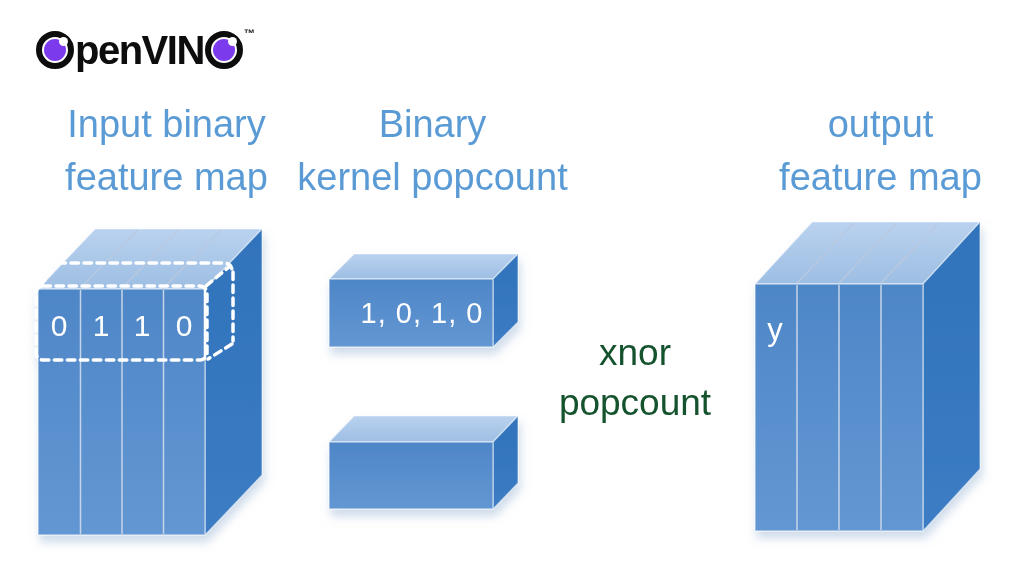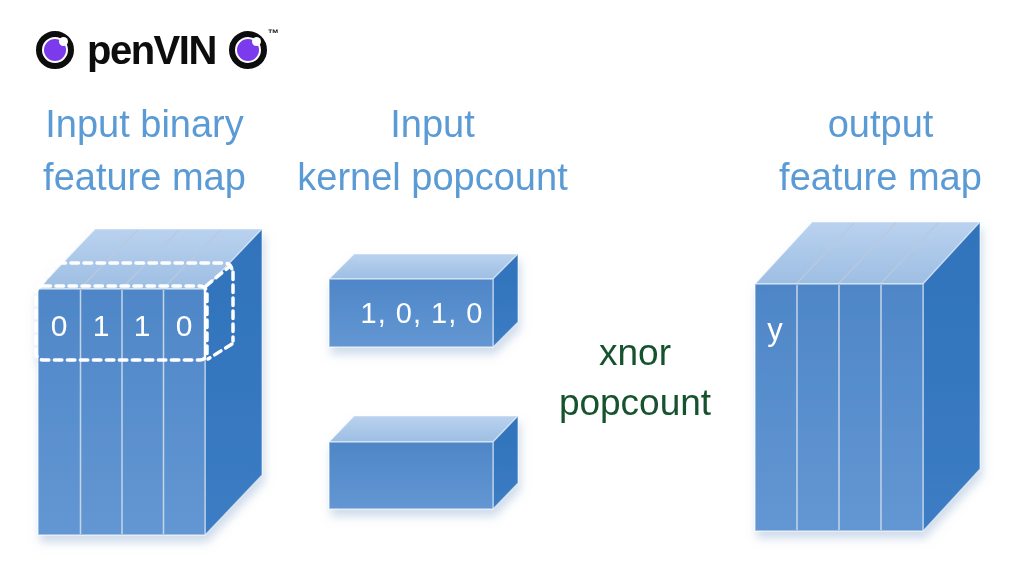--- a/index.html
+++ b/index.html
@@ -9,28 +9,28 @@
 
   
   .logo{position:absolute;left:36px;top:29px;display:flex;align-items:center;height:42px;}
   .logo-o{width:38px;height:38px;border:6px solid #0d0d0d;border-radius:50%;
           box-sizing:border-box;position:relative;background:#fff;flex:0 0 auto;}
   .logo-o .pupil{position:absolute;left:2px;top:2px;right:2px;bottom:2px;
                  background:#7C3AED;border-radius:50%;}
   .logo-o .notch{position:absolute;width:9px;height:9px;background:#fff;
                  border-radius:50%;right:-2px;top:-2px;}
   .logo-text{font-size:40px;font-weight:700;color:#0d0d0d;letter-spacing:-1.5px;
-             line-height:38px;margin:0 13px;}
+             line-height:38px;margin:0 1px;}
   .logo-tm{font-size:11px;font-weight:700;color:#0d0d0d;align-self:flex-start;
            margin:-2px 0 0 1px;}
 
   
   .heading{position:absolute;top:98px;width:285px;text-align:center;
            color:#5B9BD5;font-size:38px;line-height:53px;font-weight:400;}
-  .heading-input{left:2px;}
+  .heading-input{left:24px;}
   .heading-kernel{left:290px;}
   .heading-output{left:738px;}
 
   .op-label{position:absolute;left:515px;top:328px;width:240px;text-align:center;
             color:#14532d;font-size:37px;line-height:50px;font-weight:400;}
 
   
   svg.diagram{position:absolute;left:0;top:0;}
   svg text{font-family:"Liberation Sans", sans-serif;fill:#ffffff;}
 </style>
@@ -52,21 +52,21 @@
       </span>
     </span>
     <span class="logo-tm">™</span>
   </div>
 
   <div class="heading heading-input">
     <div>Input binary</div>
     <div>feature map</div>
   </div>
   <div class="heading heading-kernel">
-    <div>Input</div>
+    <div>Binary</div>
     <div>kernel popcount</div>
   </div>
   <div class="heading heading-output">
     <div>output</div>
     <div>feature map</div>
   </div>
 
   <div class="op-label">
     <div>xnor</div>
     <div>popcount</div>

